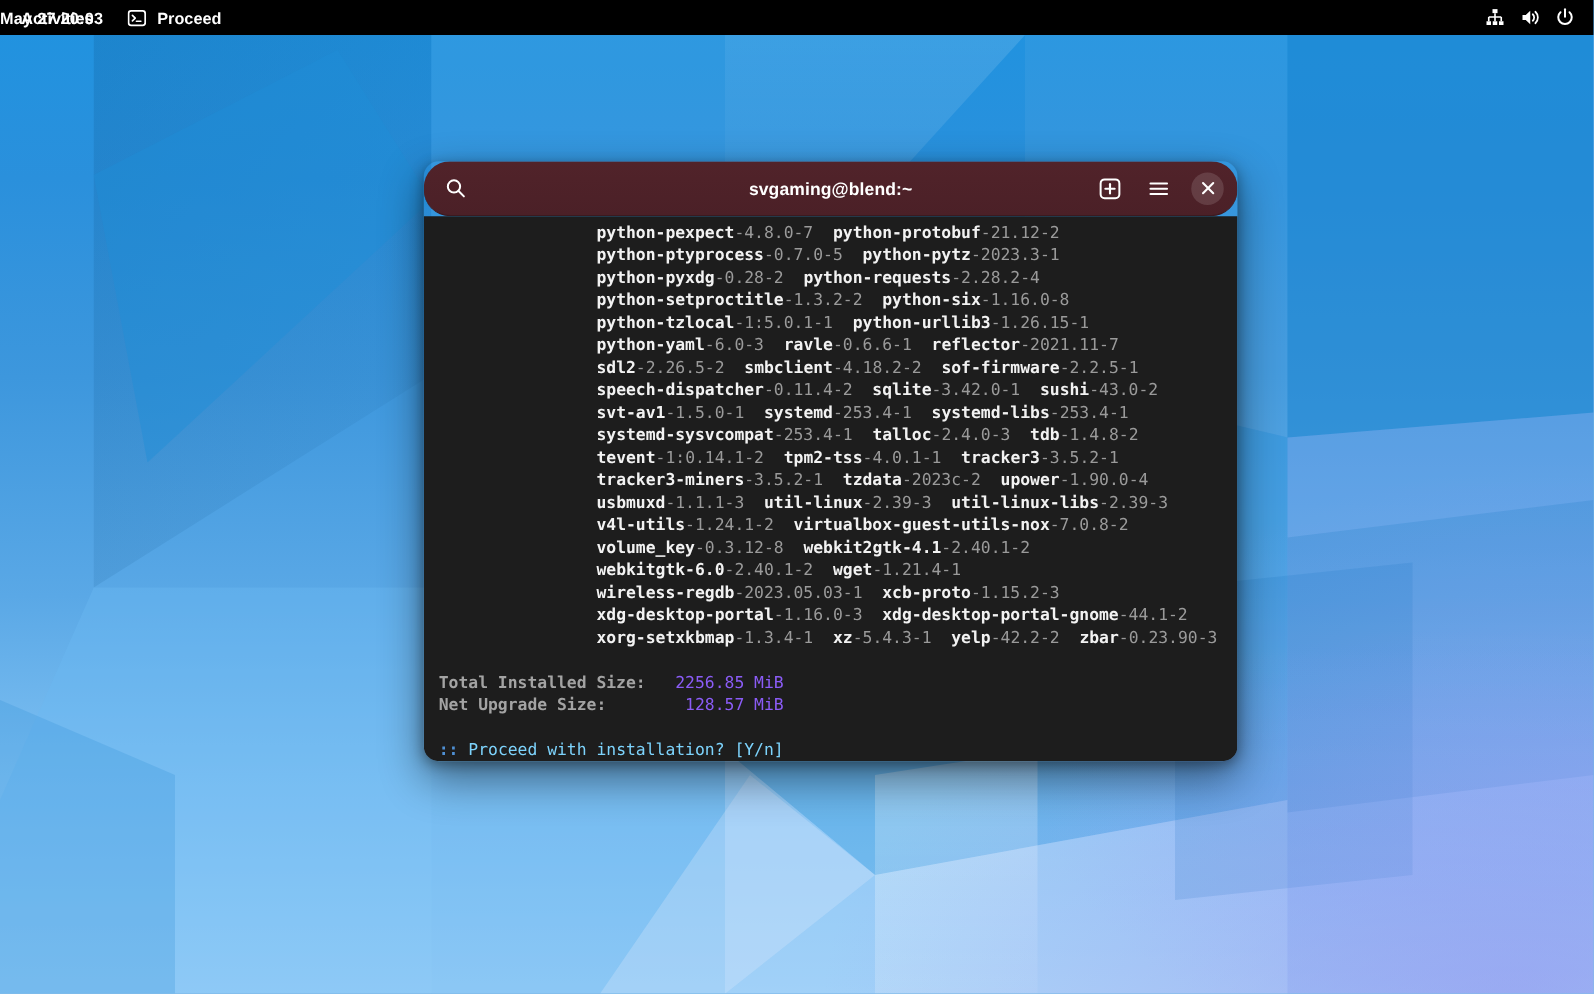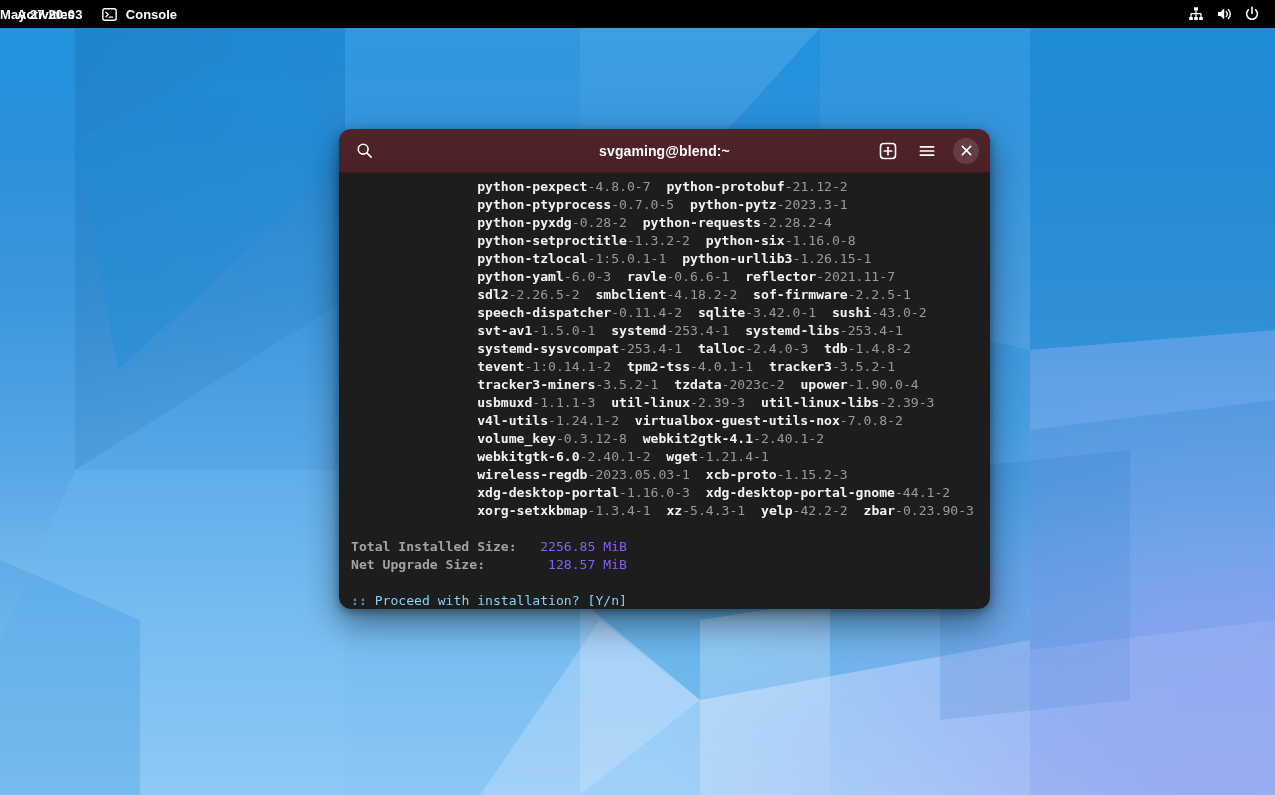--- a/index.html
+++ b/index.html
@@ -121,20 +121,21 @@
 
   #titlebar {
     height: 44px;
     flex: 0 0 44px;
     background: linear-gradient(to bottom, #51232a 0%, #4b2027 100%);
     border-bottom: 1px solid #3b1a1f;
     display: flex;
     align-items: center;
     padding: 0 11px 0 12px;
     position: relative;
+    border-radius: 21px;
   }
   #titlebar .tbar-title {
     position: absolute;
     left: 0; right: 0;
     text-align: center;
     color: #ffffff;
     font-size: 14px;
     font-weight: 700;
     letter-spacing: 0.1px;
     pointer-events: none;
@@ -238,21 +239,21 @@
         <span>Activities</span>
       </div>
       <div class="tb-btn">
         <span class="tb-ico">
           <svg width="15" height="15" viewBox="0 0 16 16">
             <rect x="0.9" y="1.9" width="14.2" height="12.2" rx="2.2" ry="2.2" fill="none" stroke="#ffffff" stroke-width="1.5"></rect>
             <path d="M4.2 5.6 L6.6 8 L4.2 10.4" fill="none" stroke="#ffffff" stroke-width="1.4" stroke-linecap="round" stroke-linejoin="round"></path>
             <line x1="7.6" y1="10.7" x2="11.4" y2="10.7" stroke="#ffffff" stroke-width="1.4" stroke-linecap="round"></line>
           </svg>
         </span>
-        <span>Console</span>
+        <span>Proceed</span>
       </div>
     </div>
 
     <div class="tb-clock">
       <span class="clk">May 27  20:03</span>
     </div>
 
     <div class="tb-right">
       <span class="tb-ico">
         <svg width="16" height="16" viewBox="0 0 16 16">

